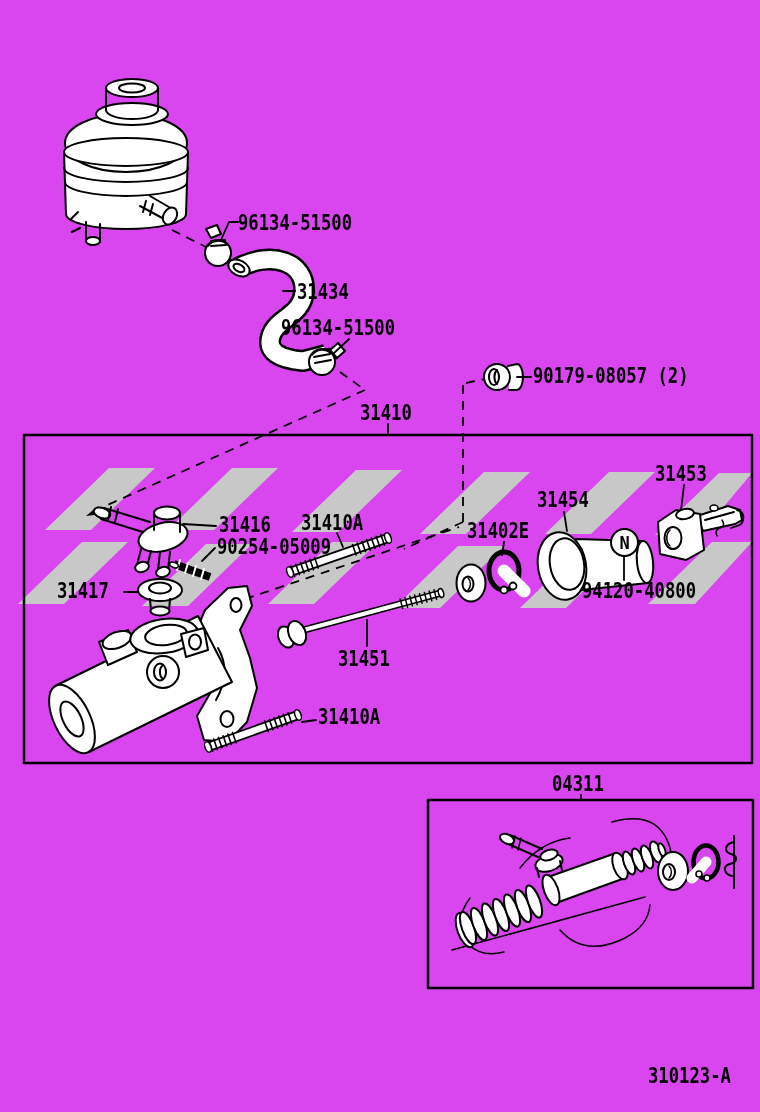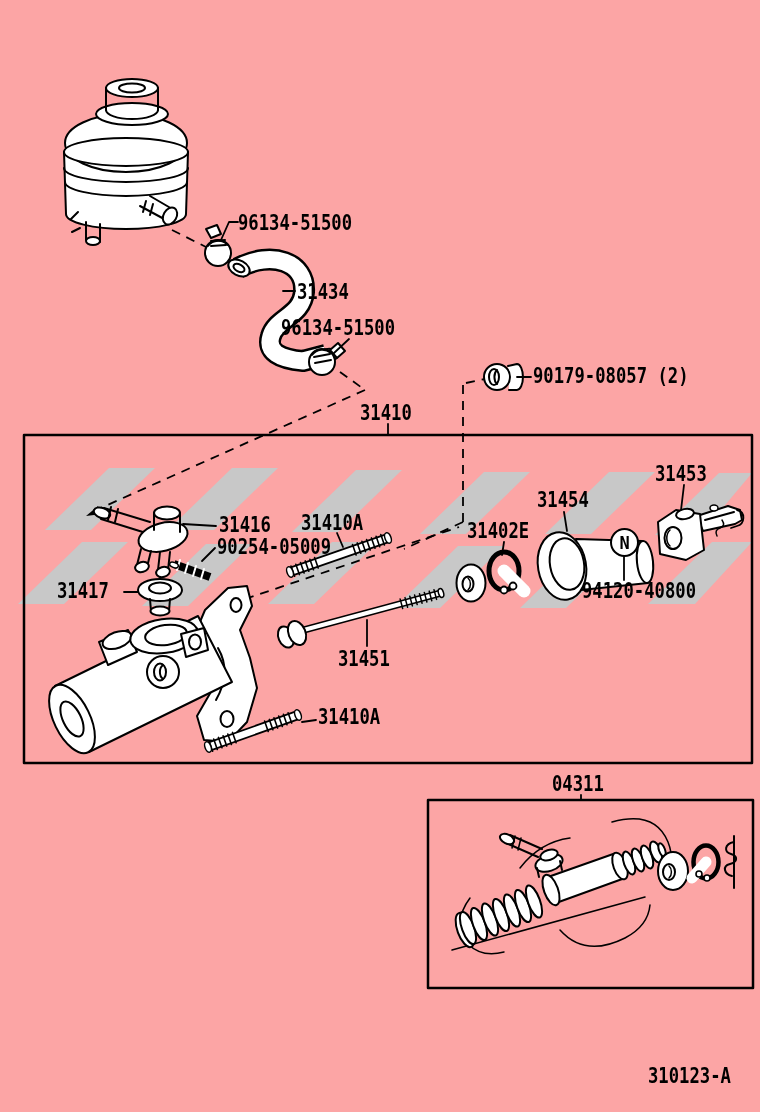--- a/index.html
+++ b/index.html
@@ -1,16 +1,16 @@
 <!DOCTYPE html>
 <html><head>
 <meta charset="utf-8">
 <style>
   html,body{margin:0;padding:0;background:#ffffff;}
-  .stage{position:relative;width:760px;height:1112px;background:#fca5a5;overflow:hidden;}
+  .stage{position:relative;width:760px;height:1112px;background:#d946ef;overflow:hidden;}
   .stage svg{position:absolute;left:0;top:0;}
   .lbl{
     position:absolute;
     font:700 21px "DejaVu Sans Mono", monospace;
     line-height:21px;
     color:#000;
     white-space:nowrap;
     transform:scaleX(0.82);
     transform-origin:0 0;
   }

